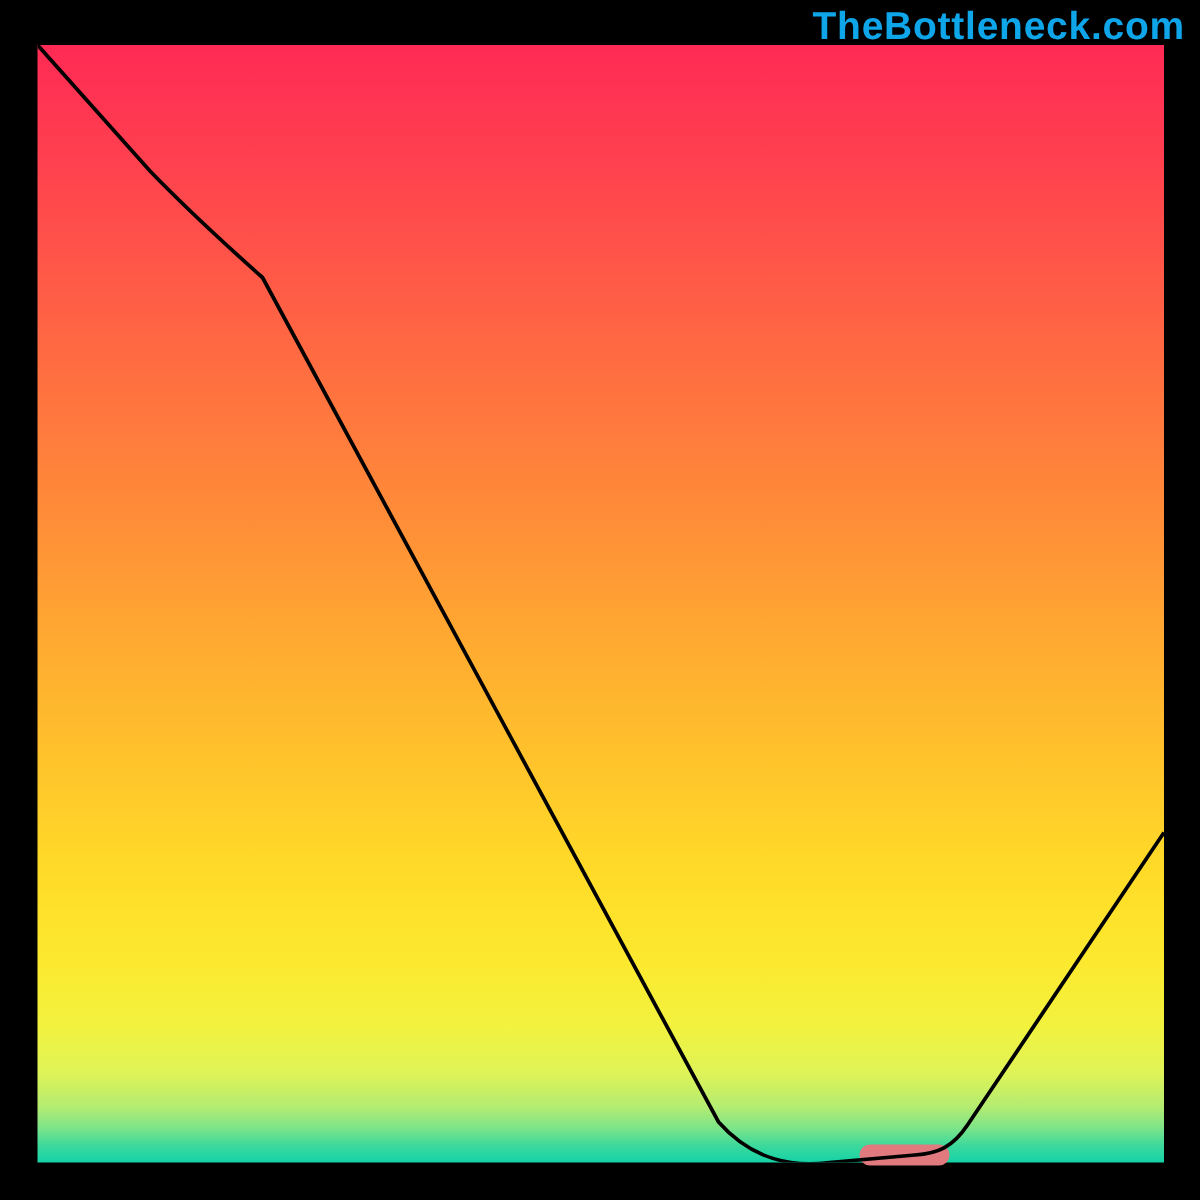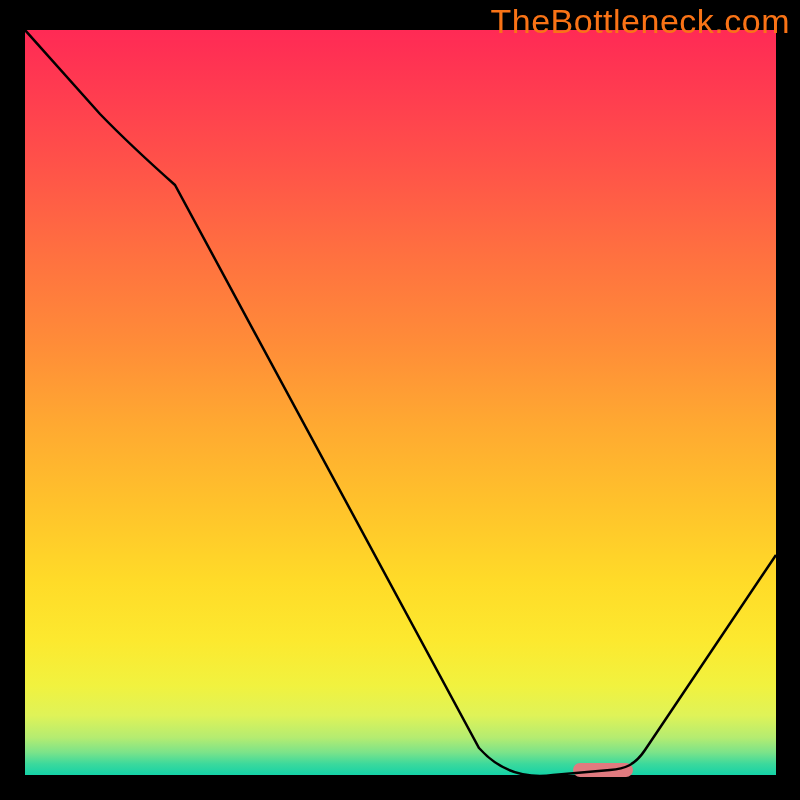--- a/index.html
+++ b/index.html
@@ -14,23 +14,23 @@
   .outer {
     position: relative;
     width: 800px;
     height: 800px;
     background: #000;
   }
   .watermark {
     position: absolute;
     top: 2px;
     right: 10px;
-    color: #f97316;
-    font-size: 34px;
-    font-weight: 400;
+    color: #0ea5e9;
+    font-size: 26px;
+    font-weight: 700;
     letter-spacing: 0.5px;
     z-index: 50;
   }
   .plot {
     position: absolute;
     left: 25px;
     top: 30px;
     width: 751px;
     height: 745px;
   }

